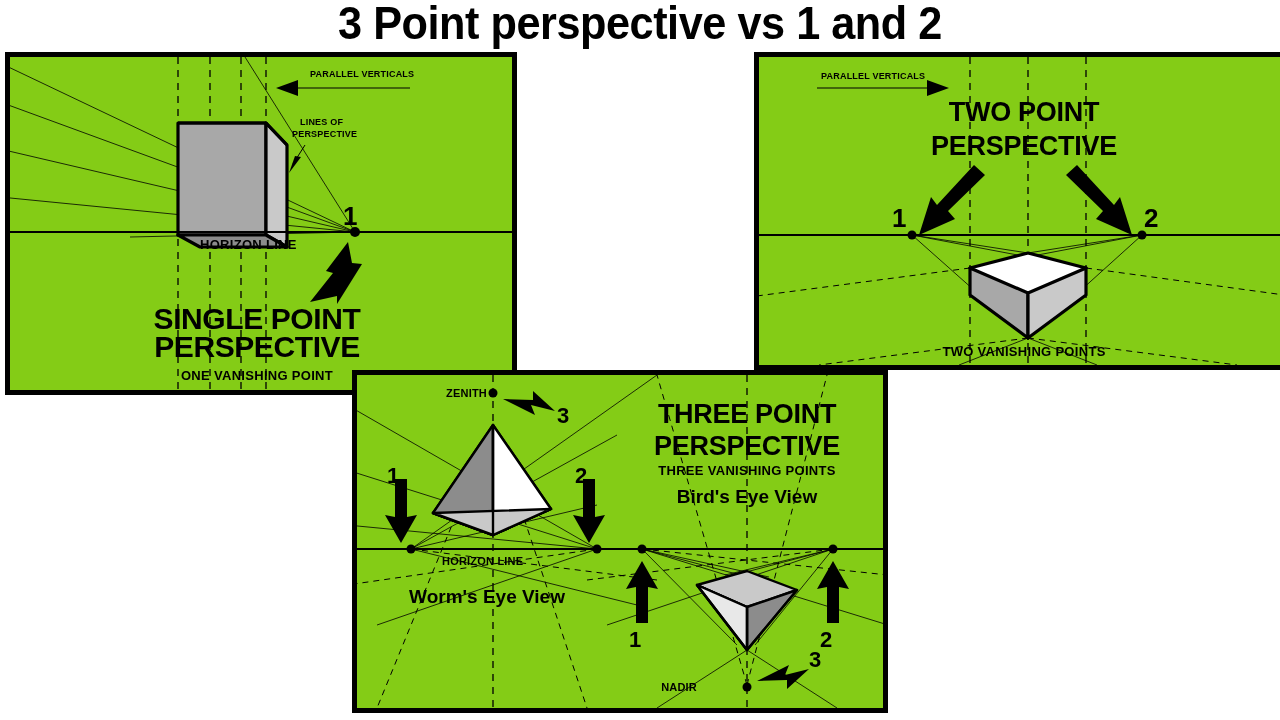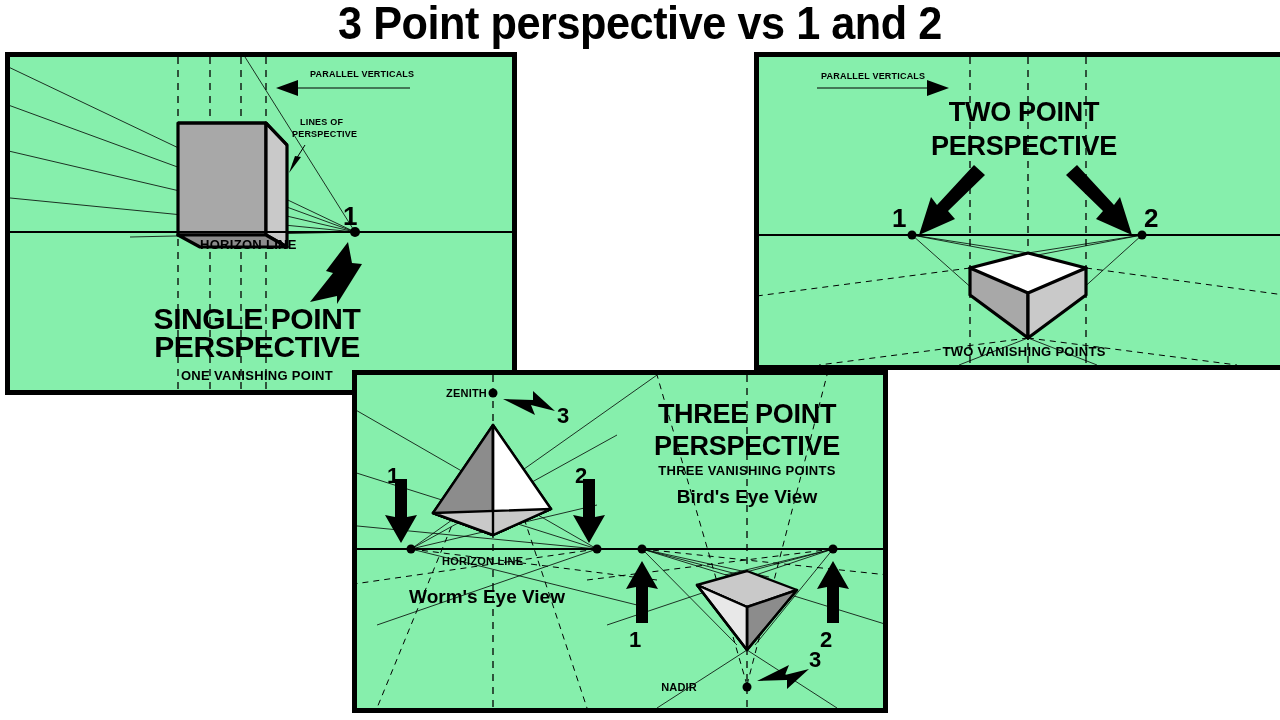--- a/index.html
+++ b/index.html
@@ -36,21 +36,21 @@
     line-height: 62px;
     letter-spacing: -0.5px;
     color: #000000;
     transform: scaleX(0.92);
     transform-origin: 50% 50%;
     white-space: nowrap;
   }
   
   .panel {
     position: absolute;
-    background: #86efac;
+    background: #84cc16;
     border: 5px solid #000000;
     box-sizing: border-box;
     overflow: hidden;
   }
   #panel-one   { left: 5px;   top: 52px;  width: 512px; height: 343px; }
   #panel-two   { left: 754px; top: 52px;  width: 540px; height: 318px; }
   #panel-three { left: 352px; top: 370px; width: 536px; height: 343px; }
 
   .panel svg {
     display: block;

